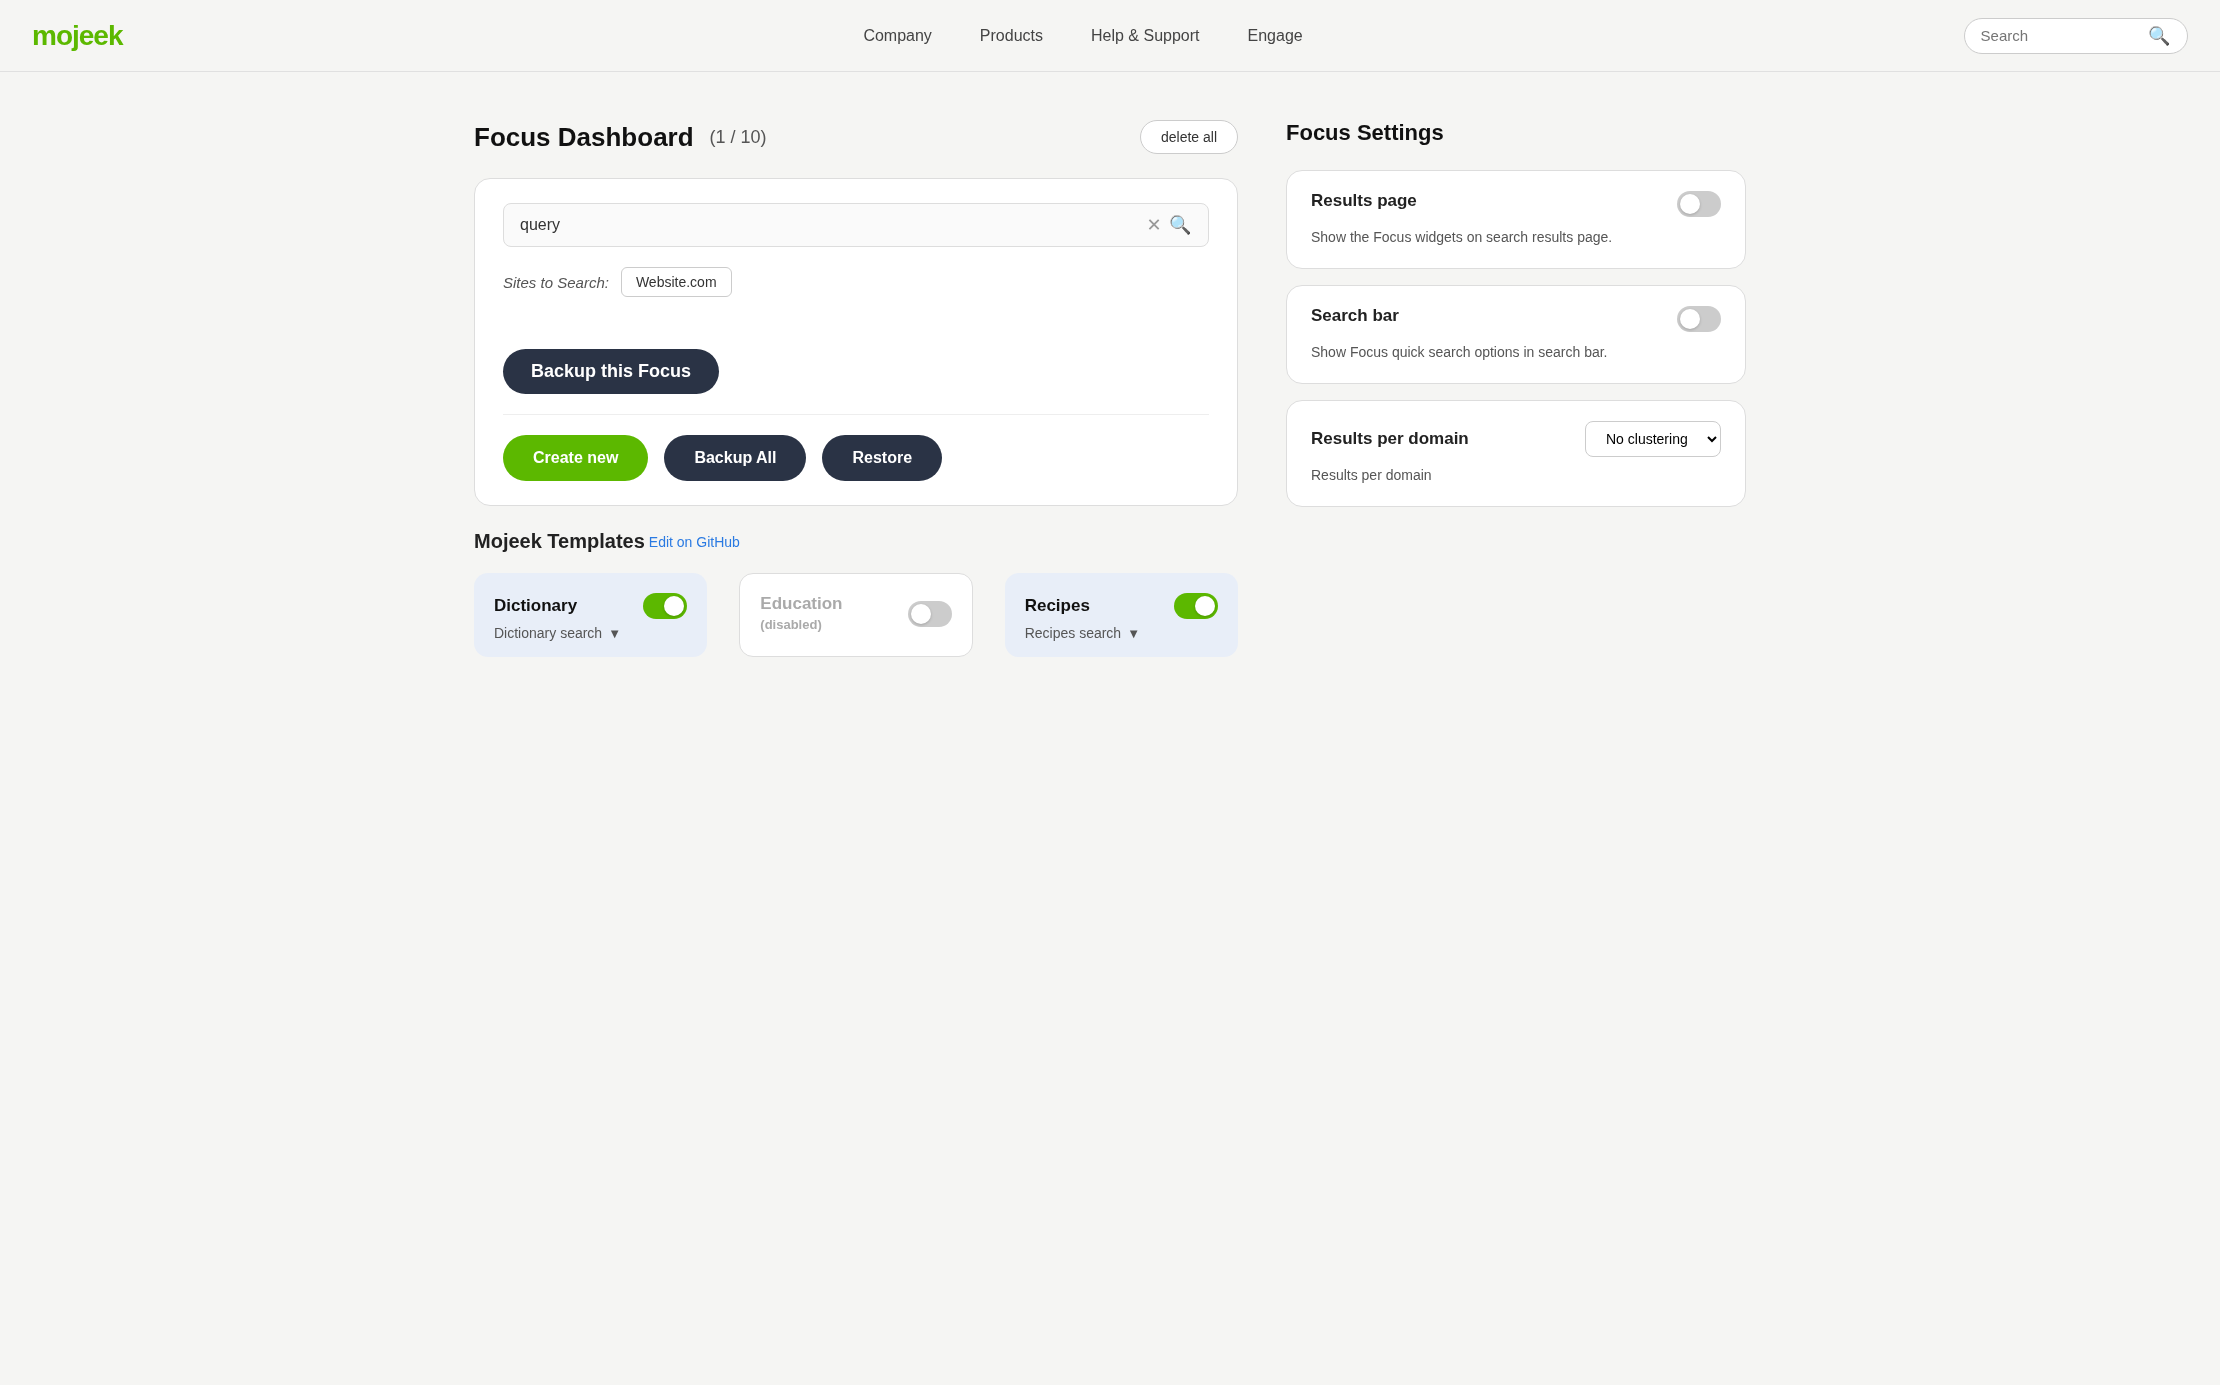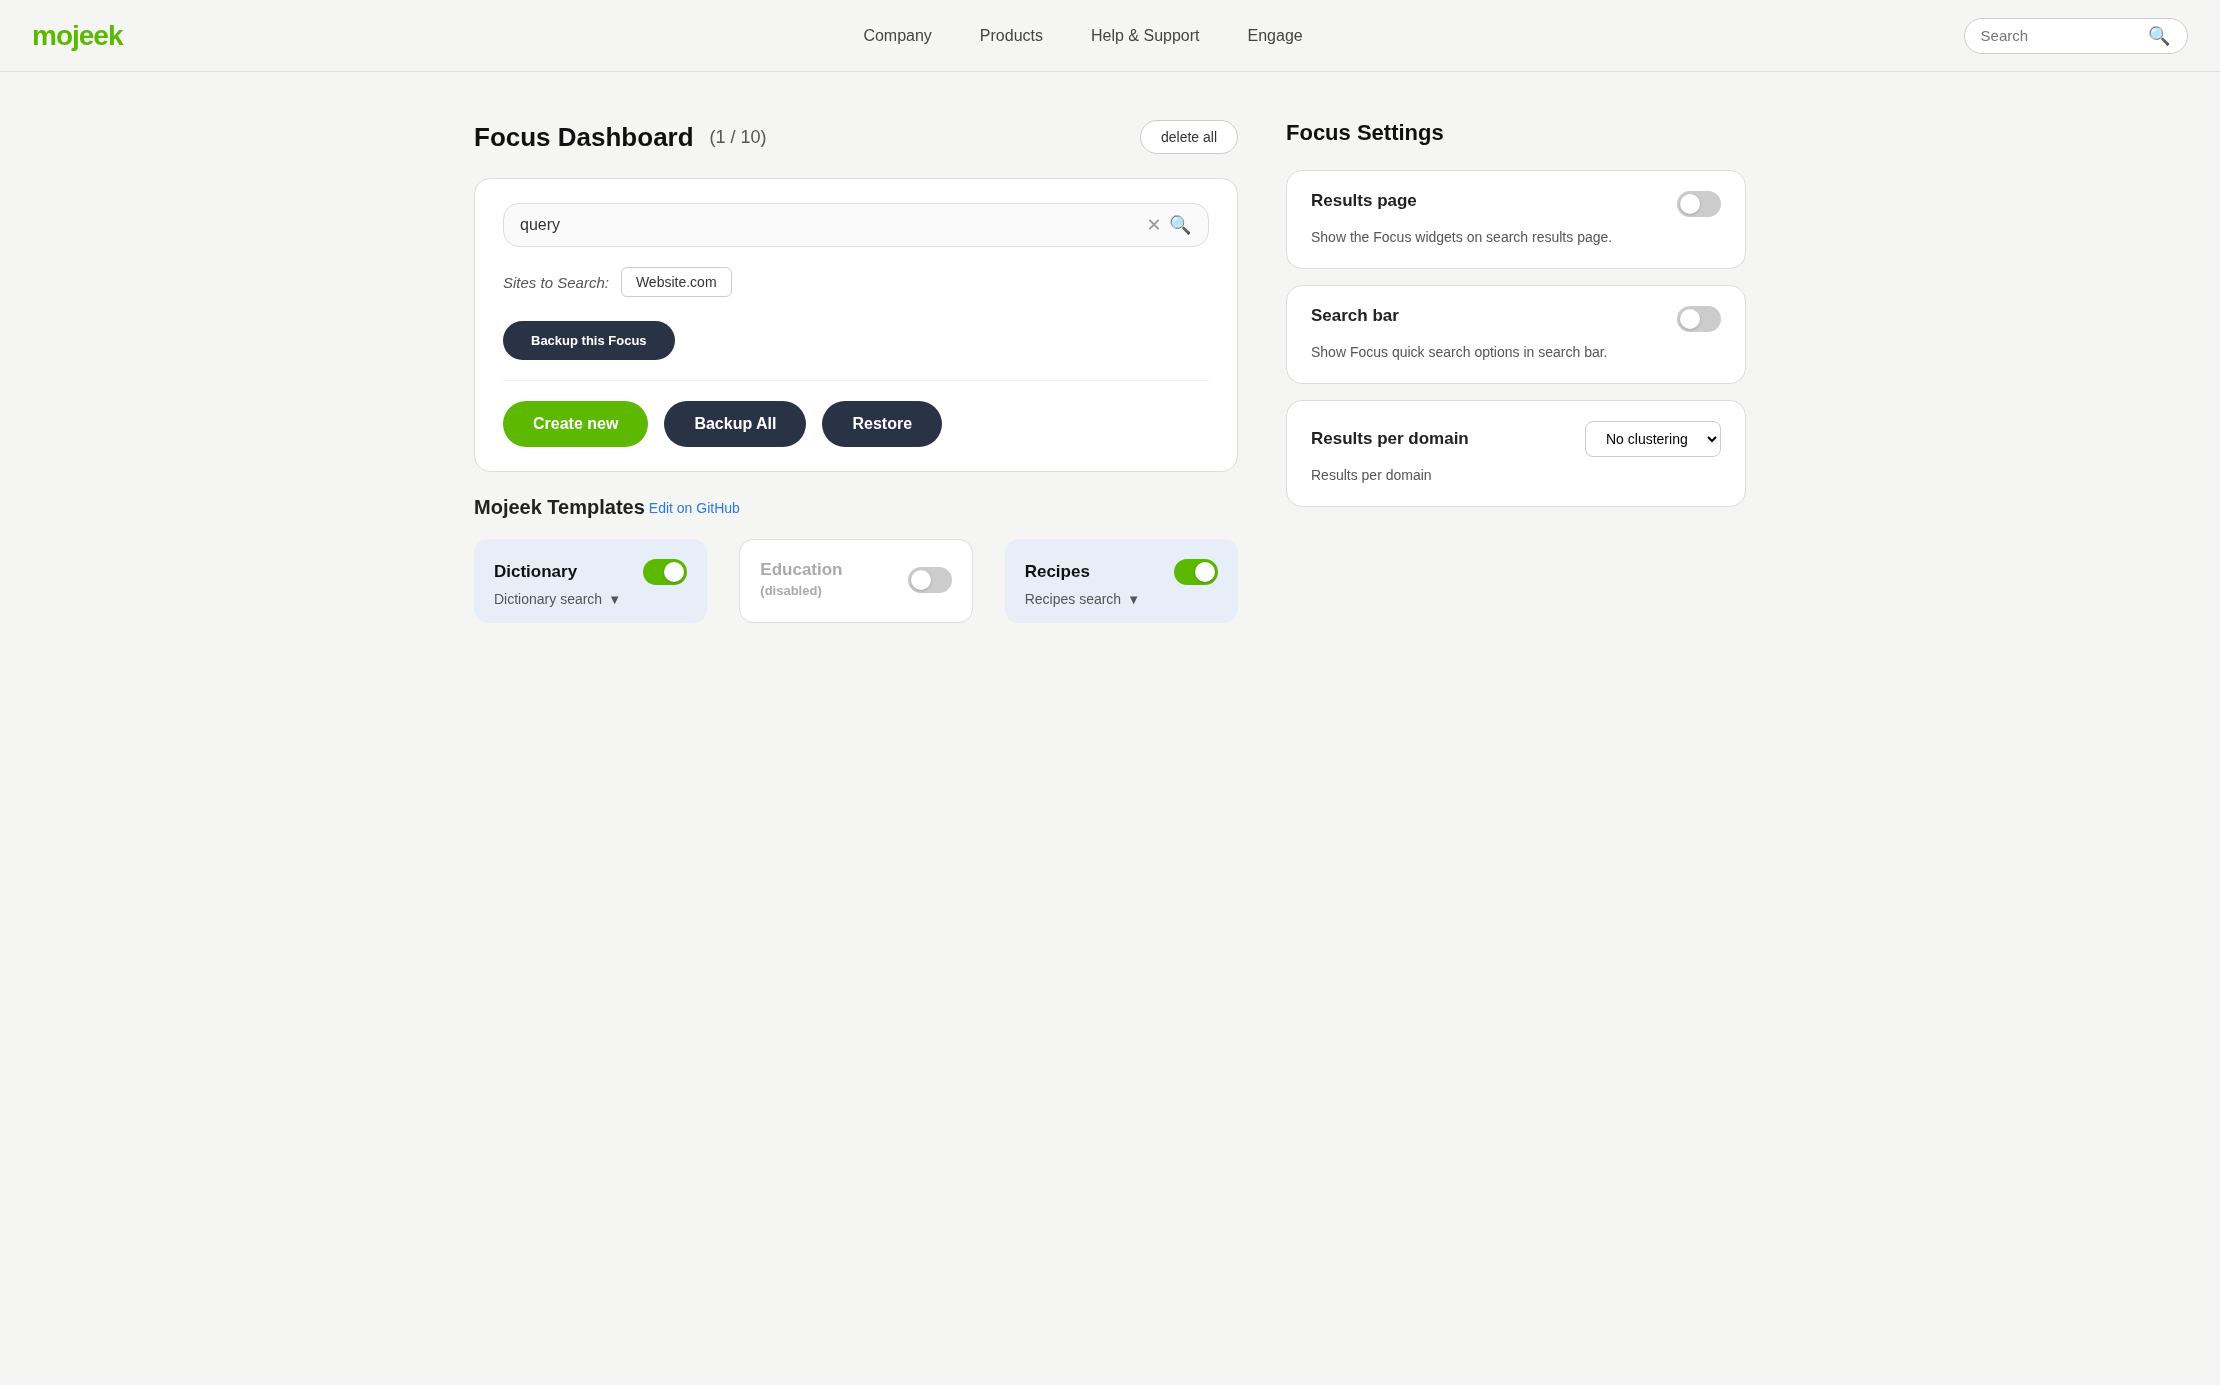--- a/index.html
+++ b/index.html
@@ -141,21 +141,21 @@
       padding: 8px 18px;
       font-size: 14px;
       cursor: pointer;
     }
 
     
     .search-box {
       display: flex;
       align-items: center;
       border: 1px solid #ddd;
-      border-radius: 16px;
+      border-radius: 8px;
       background: #fafafa;
       padding: 10px 16px;
       margin-bottom: 20px;
       gap: 8px;
     }
     .search-box input {
       flex: 1;
       border: none;
       outline: none;
       background: transparent;
@@ -193,23 +193,24 @@
       background: #fff;
     }
 
     
     .backup-focus-btn {
       background: #2a3345;
       color: #fff;
       border: none;
       border-radius: 24px;
       padding: 12px 28px;
-      font-size: 13px;
+      font-size: 18px;
       font-weight: 600;
       cursor: pointer;
+      margin-top: 28px;
     }
 
     
     .action-buttons {
       display: flex;
       gap: 16px;
       margin-top: 20px;
       padding-top: 20px;
       border-top: 1px solid #eee;
     }

